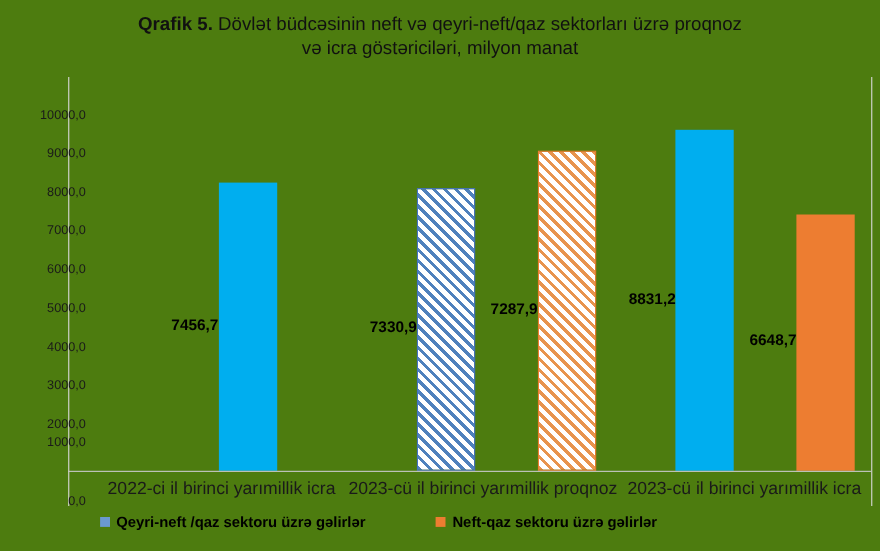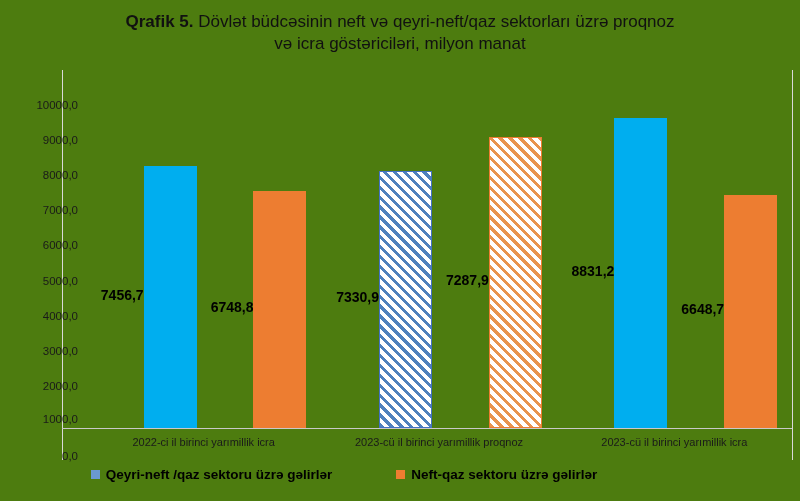--- a/index.html
+++ b/index.html
@@ -71,21 +71,21 @@
   .cat-row {
     position: absolute;
     left: 86px;
     top: 436px;
     width: 706px;
     display: flex;
   }
   .cat-label {
     flex: 1;
     text-align: center;
-    font-size: 11px;
+    font-size: 16px;
     color: #1a1a1a;
     white-space: nowrap;
   }
   .legend {
     position: absolute;
     left: 0;
     top: 467px;
     width: 688px;
     display: flex;
     justify-content: center;
@@ -110,33 +110,29 @@
   <div class="y-axis" id="y-axis">
       <div class="y-tick" style="top: 77px;">10000,0</div>
       <div class="y-tick" style="top: 112.1px;">9000,0</div>
       <div class="y-tick" style="top: 147.2px;">8000,0</div>
       <div class="y-tick" style="top: 182.3px;">7000,0</div>
       <div class="y-tick" style="top: 217.4px;">6000,0</div>
       <div class="y-tick" style="top: 252.5px;">5000,0</div>
       <div class="y-tick" style="top: 287.6px;">4000,0</div>
       <div class="y-tick" style="top: 322.7px;">3000,0</div>
       <div class="y-tick" style="top: 357.8px;">2000,0</div>
-      <div class="y-tick" style="top: 391px;">1000,0</div>
+      <div class="y-tick" style="top: 374px;">1000,0</div>
       <div class="y-tick" style="top: 428px;">0,0</div>
     </div>
 
   <div class="plot" id="plot">
       <div class="group">
         <div class="bar-col">
           <div class="bar-label">7456,7</div>
           <div class="bar" style="height: 261.7px; background: rgb(0, 174, 239);"></div>
-        </div>
-        <div class="bar-col">
-          <div class="bar-label">6748,8</div>
-          <div class="bar" style="height: 236.9px; background: rgb(237, 125, 49);"></div>
         </div>
       </div>
       <div class="group">
         <div class="bar-col">
           <div class="bar-label">7330,9</div>
           <div class="bar" style="height: 257.3px; border: 1.5px solid rgb(68, 114, 196); background: repeating-linear-gradient(45deg, rgb(79, 129, 189) 0px, rgb(79, 129, 189) 3px, rgb(255, 255, 255) 3px, rgb(255, 255, 255) 7px);"></div>
         </div>
         <div class="bar-col">
           <div class="bar-label">7287,9</div>
           <div class="bar" style="height: 290.6px; border: 1.5px solid rgb(237, 125, 49); background: repeating-linear-gradient(45deg, rgb(232, 148, 78) 0px, rgb(232, 148, 78) 3px, rgb(255, 255, 255) 3px, rgb(255, 255, 255) 7px);"></div>

